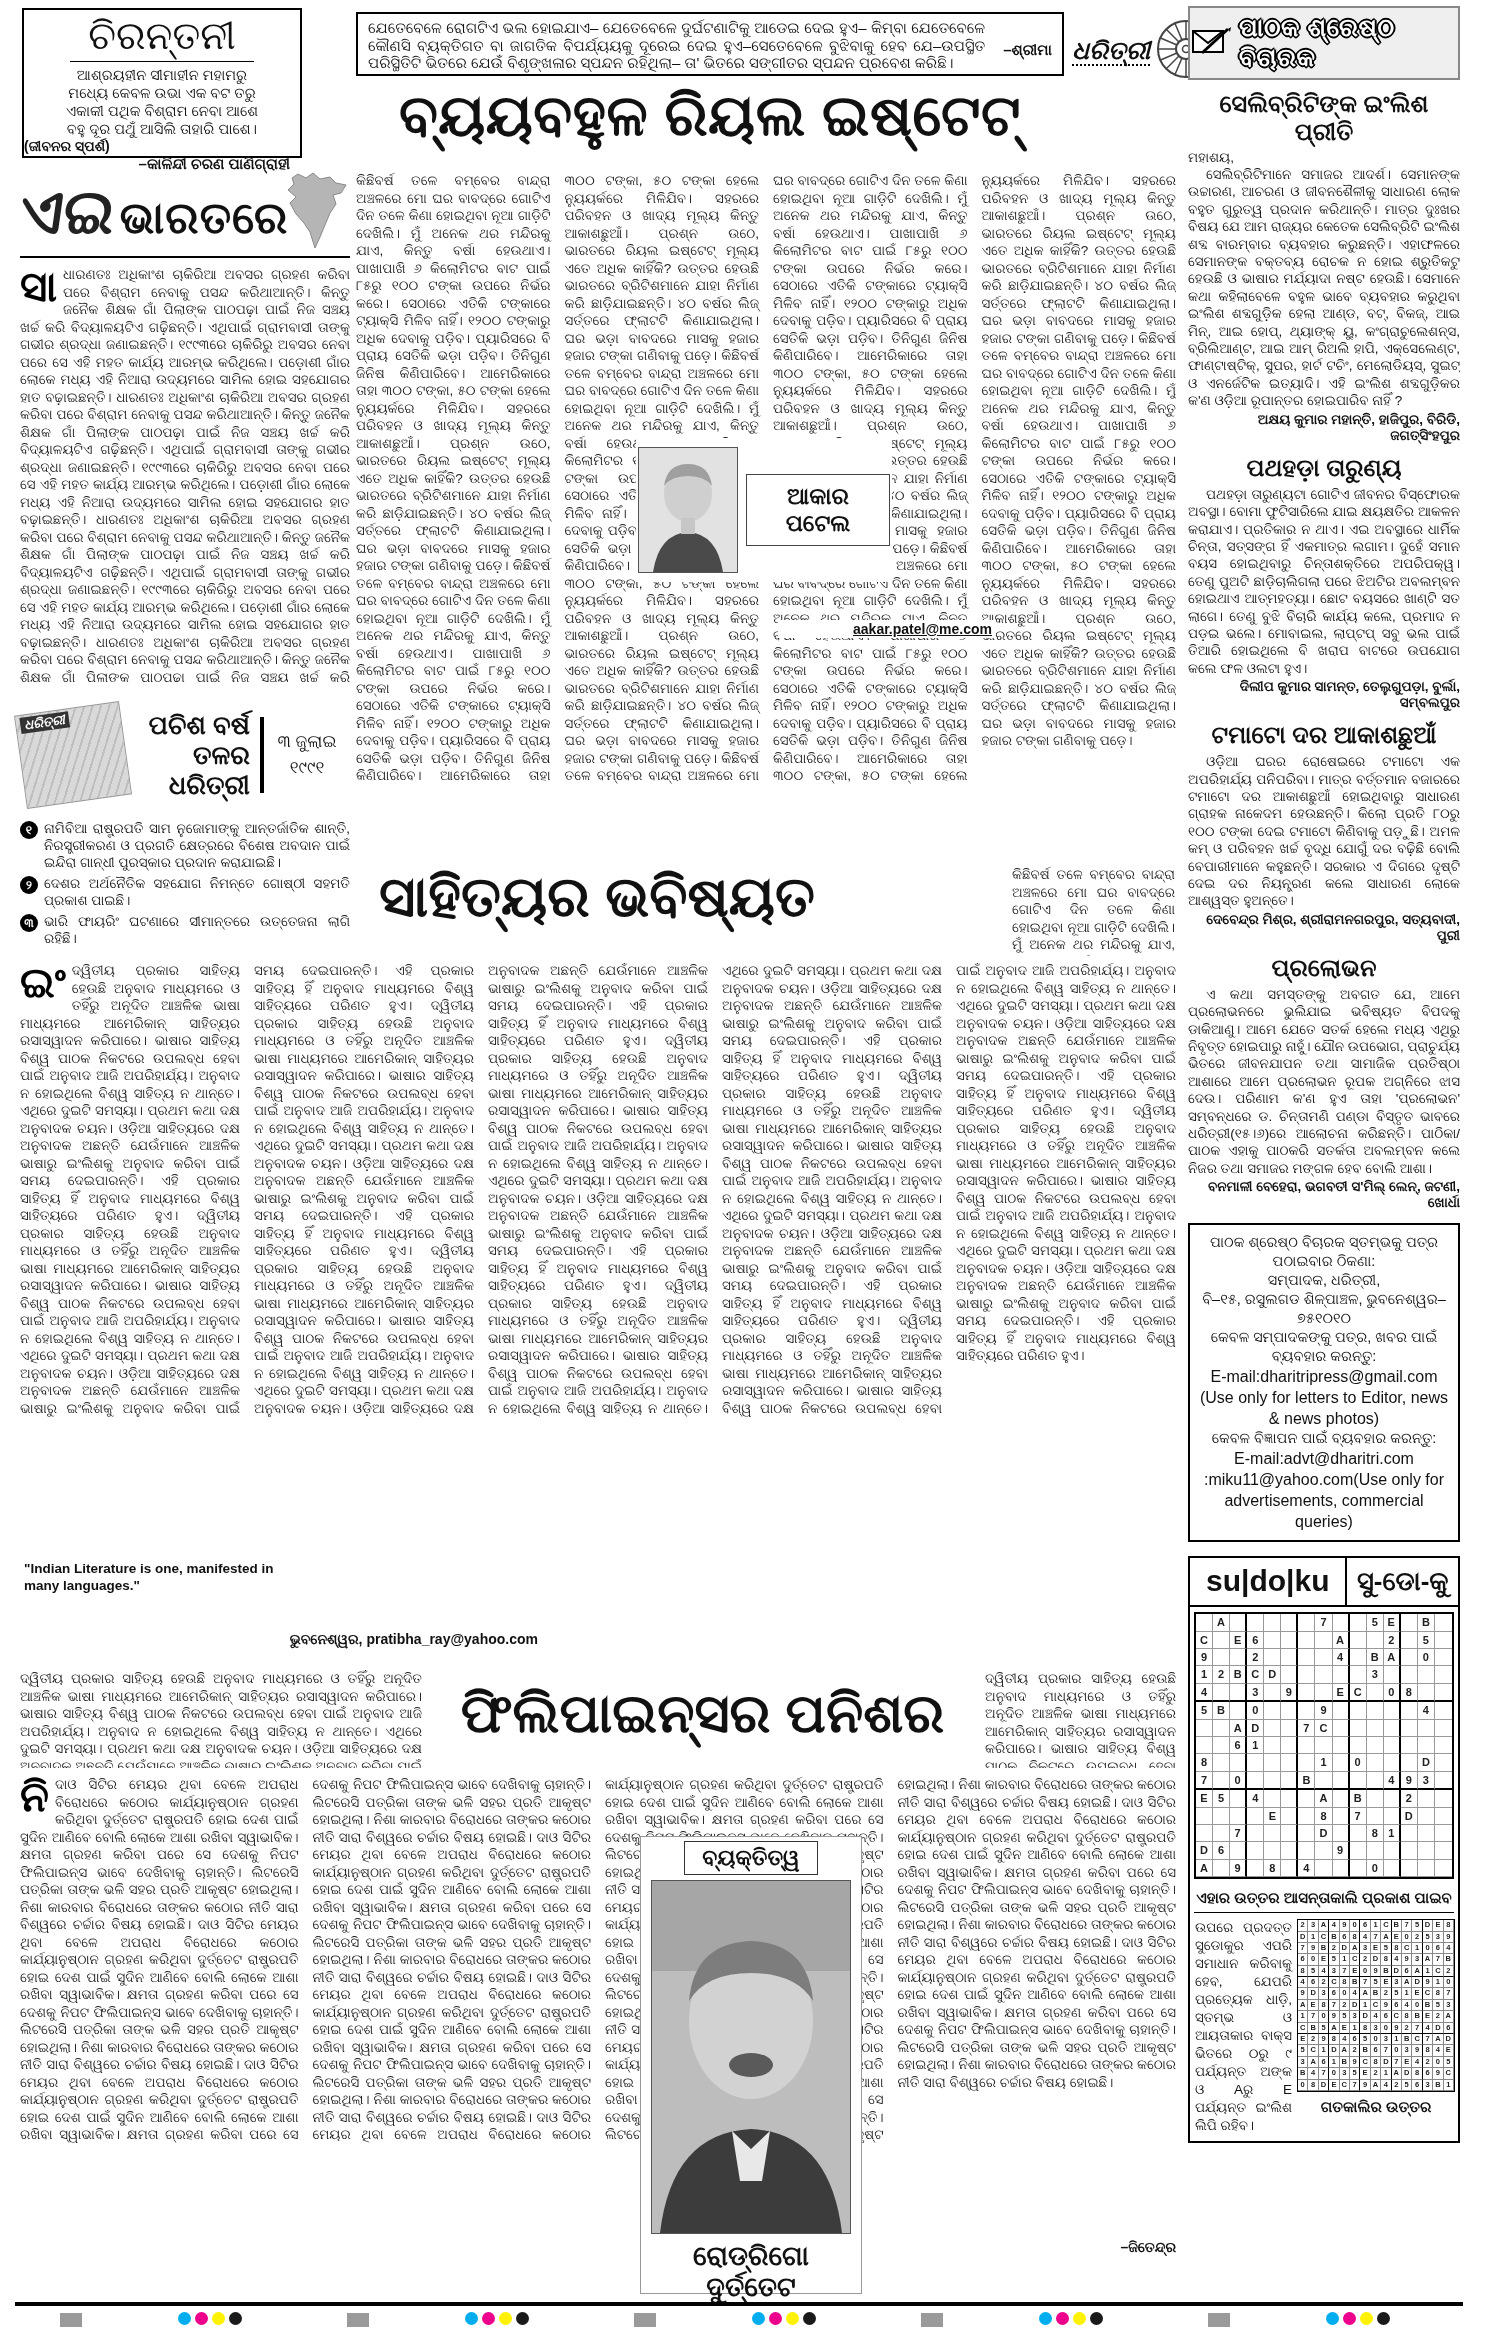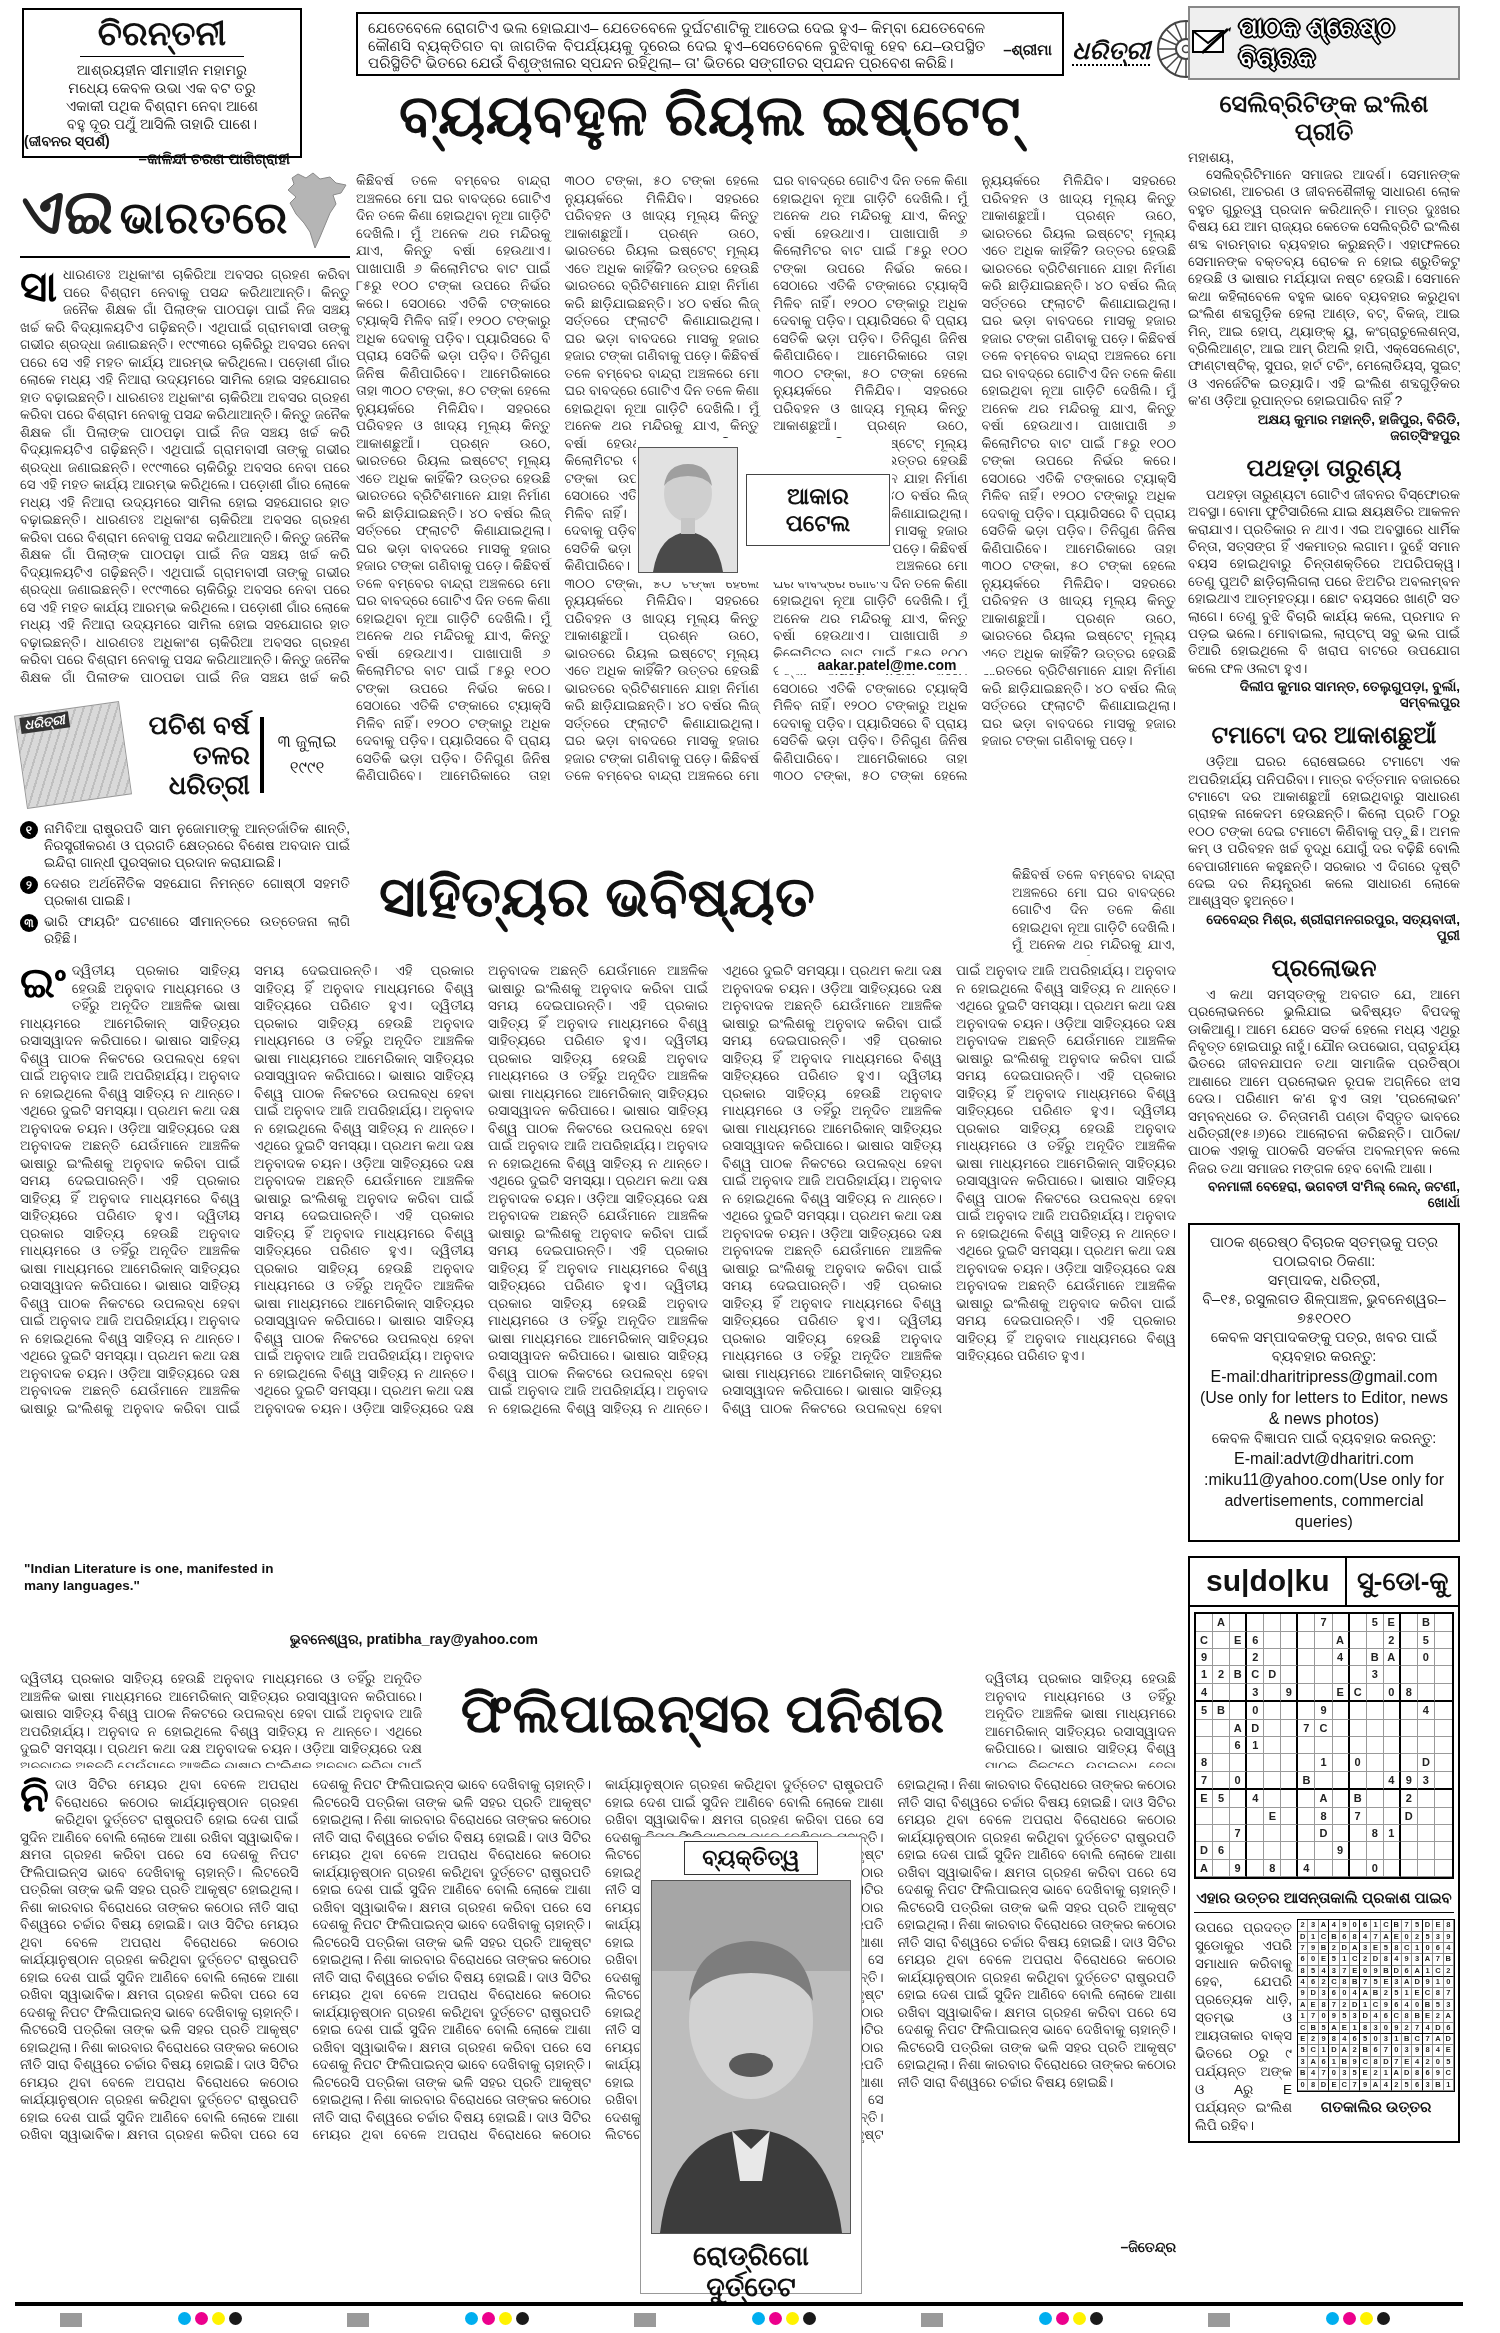--- a/index.html
+++ b/index.html
@@ -6,21 +6,21 @@
   .page{position:relative;width:1500px;height:2333px;background:#ffffff;margin:0 auto;
         font-family:"Liberation Sans",sans-serif;color:#111;overflow:hidden;}
   .abs{position:absolute;}
   .od{font-family:"Liberation Sans",sans-serif;}
   .just{text-align:justify;}
   .body-text{font-size:13.5px;line-height:17.5px;color:#1c1c1c;overflow:hidden;}
   .dropcap{float:left;font-size:42px;line-height:38px;font-weight:bold;padding:2px 6px 0 0;color:#000;}
 
   
   .poem-box{left:22px;top:8px;width:280px;height:150px;border:2px solid #000;text-align:center;padding-top:4px;box-sizing:border-box;}
-  .poem-title{font-size:34px;font-weight:bold;display:inline-block;border-bottom:1px solid #000;padding:0 18px 2px;}
+  .poem-title{font-size:39px;font-weight:normal;display:inline-block;border-bottom:1px solid #000;padding:0 18px 2px;}
   .poem-lines{font-size:14.5px;line-height:18px;margin-top:4px;}
   .poem-src{font-size:14px;font-weight:bold;text-align:left;padding-right:26px;}
   .poem-author{font-size:15px;font-weight:bold;text-align:right;padding-right:10px;}
 
   
   .quote-box{left:356px;top:12px;width:708px;height:64px;border:2px solid #000;box-sizing:border-box;
              padding:5px 10px;font-size:15px;line-height:17.5px;text-align:justify;}
   .quote-attrib{font-weight:bold;float:right;margin-left:18px;}
 
   
@@ -42,21 +42,21 @@
   .article1{left:356px;top:172px;width:820px;height:682px;column-count:4;column-gap:14px;}
   .a1-tail{left:1012px;top:866px;width:163px;height:90px;}
 
   
   .photo-group{background:#fff;display:flex;align-items:center;}
   .photo-frame{border:1px solid #555;background:#cfcfcf;overflow:hidden;flex:none;}
   .caption-box{border:1px solid #444;font-weight:bold;text-align:center;background:#fff;}
   .pg1{left:636px;top:438px;width:252px;height:140px;gap:8px;padding:2px;}
   .pg1 .caption-box{font-size:23px;padding:8px 6px;width:136px;}
   .email-line{font-weight:bold;font-size:14px;background:#fff;padding:1px 4px;}
-  .em1{left:778px;top:656px;width:210px;text-align:center;}
+  .em1{left:778px;top:620px;width:210px;text-align:right;text-decoration:underline;}
 
   
   .years-box{left:20px;top:698px;width:330px;height:114px;display:flex;align-items:center;}
   .years-thumb{width:104px;height:92px;background:
       repeating-linear-gradient(115deg,#d9d9d9 0 6px,#bfbfbf 6px 8px);
       border:1px solid #999;transform:rotate(-8deg);flex:none;position:relative;}
   .years-thumb .thumb-label{position:absolute;top:2px;left:4px;background:#333;color:#fff;
       font-size:13px;font-weight:bold;font-style:italic;padding:0 4px;}
   .years-title{font-size:26px;font-weight:bold;text-align:right;line-height:30px;flex:1;padding-right:10px;}
   .years-bar{width:4px;height:76px;background:#000;flex:none;}

